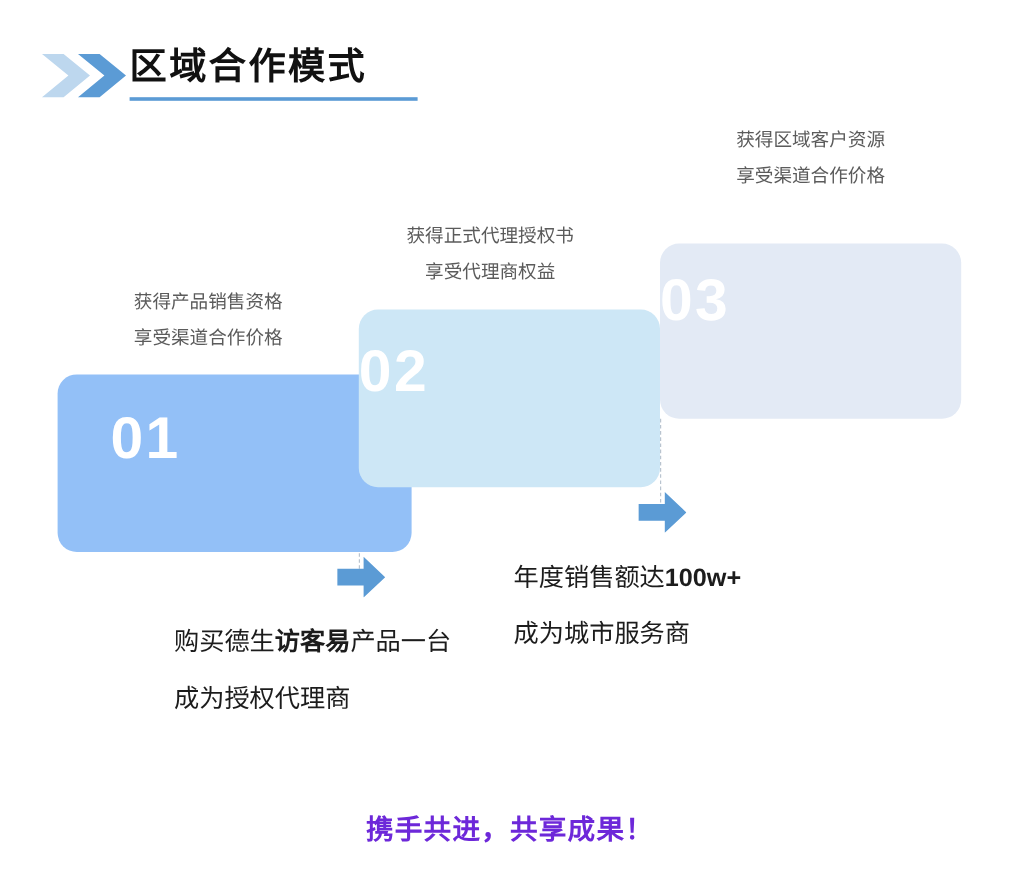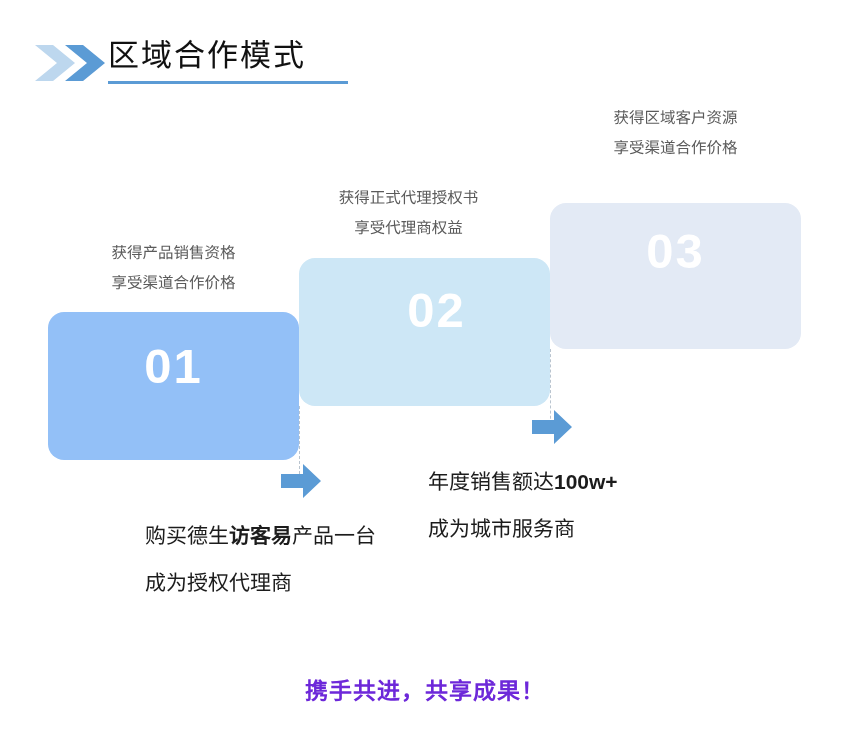--- a/index.html
+++ b/index.html
@@ -35,21 +35,21 @@
     left: 33px;
     top: 9px;
     width: 76px;
     height: 40px;
   }
   .title-text {
     position: absolute;
     left: 108px;
     top: 0px;
     font-size: 31px;
-    font-weight: normal;
+    font-weight: bold;
     color: #111111;
     letter-spacing: 2px;
     line-height: 44px;
     white-space: nowrap;
   }
   .title-underline {
     position: absolute;
     left: 108px;
     top: 47px;
     width: 240px;
@@ -67,21 +67,20 @@
     position: absolute;
     left: 0;
     top: 0;
     width: 100%;
     height: 100%;
     border-radius: 16px;
   }
   .card-num {
     position: absolute;
     width: 100%;
-    text-align: center;
     font-size: 49px;
     font-weight: bold;
     color: #ffffff;
     line-height: 1;
     letter-spacing: 2px;
   }
   .card-band {
     position: absolute;
     border-radius: 14px;
     display: flex;
@@ -90,28 +89,28 @@
   }
   .card-band-label {
     font-size: 27px;
     font-weight: bold;
     color: #ffffff;
     letter-spacing: 2px;
     white-space: nowrap;
   }
 
   
-  #card-1 { left: 48px; top: 312px; width: 251px; height: 148px; }
+  #card-1 { left: 48px; top: 312px; width: 251px; height: 148px; padding-left: 44px; }
   #card-1 .card-top { background: #93c0f7; }
   #card-1 .card-num { top: 30px; }
 
   
   #card-2 { left: 299px; top: 258px; width: 251px; height: 148px; }
   #card-2 .card-top { background: #cde7f6; }
-  #card-2 .card-num { top: 28px; color: #ffffff; padding-left: 12px; }
+  #card-2 .card-num { top: 28px; color: #ffffff; }
 
   
   #card-3 { left: 550px; top: 203px; width: 251px; height: 146px; }
   #card-3 .card-top { background: #e3eaf5; }
   #card-3 .card-num { top: 24px; }
 
   
   .band-layer { position: absolute; left: 0; top: 0; width: 850px; height: 737px; }
 
   

